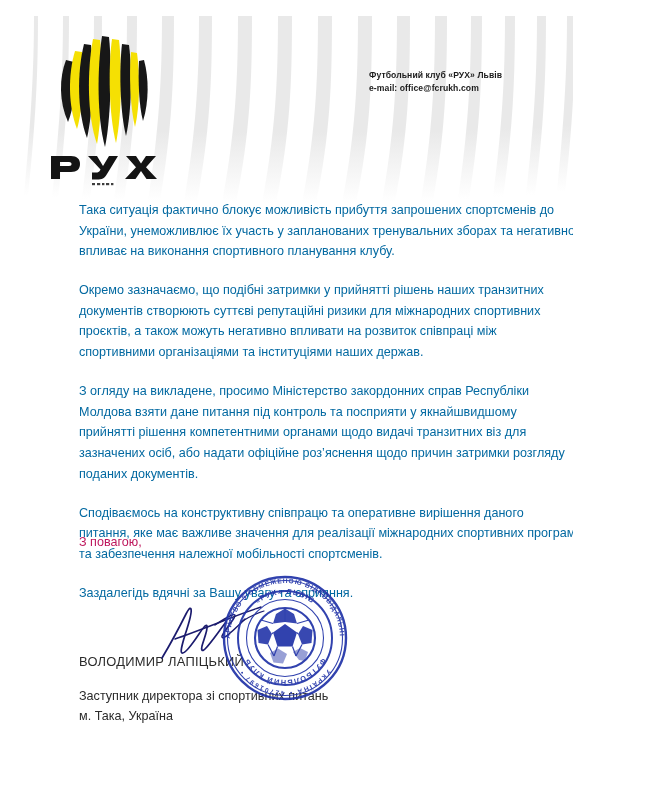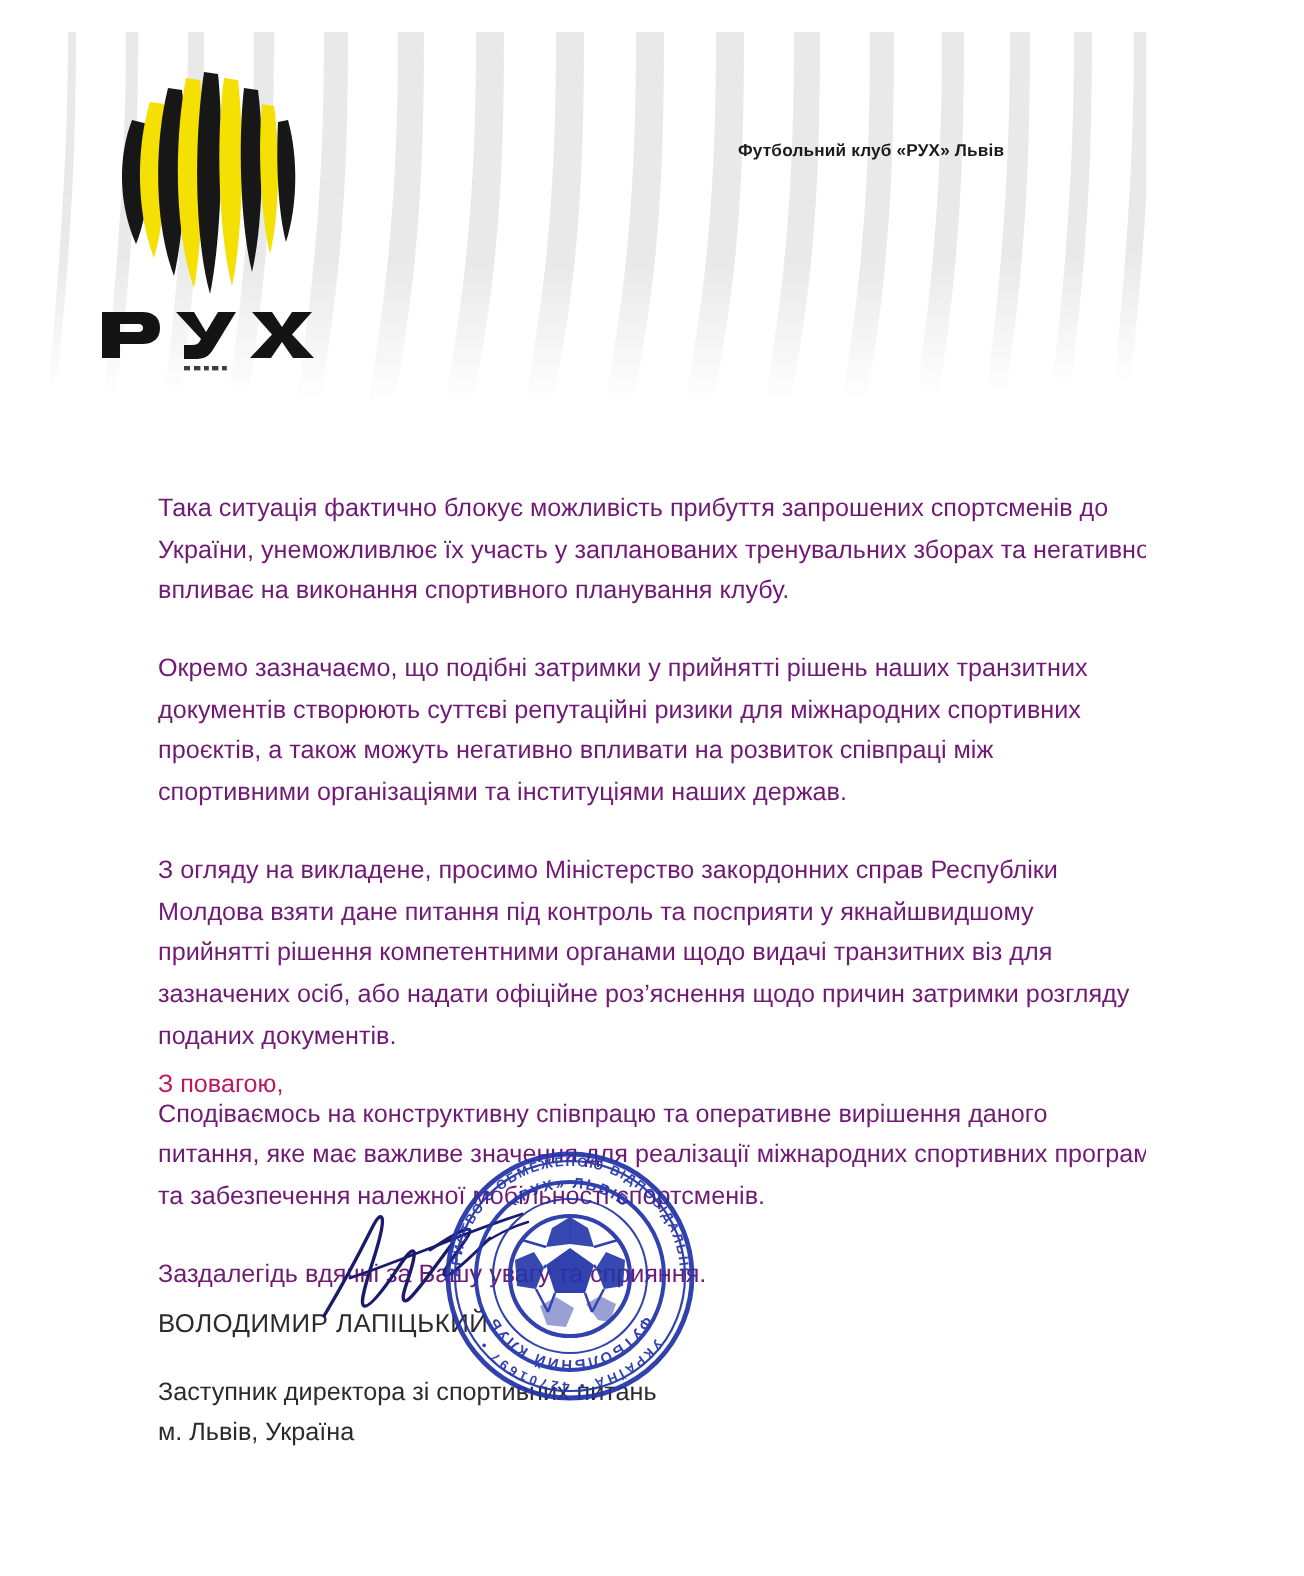--- a/index.html
+++ b/index.html
@@ -74,23 +74,22 @@
 
   
   #letter-body {
     position: absolute;
     left: 79px;
     top: 200px;
     width: 497px;
     z-index: 3;
     font-size: 12.6px;
     line-height: 20.6px;
-    color: #701a75;
+    color: #0369a1;
     text-align: left;
-    margin-top: 44px;
   }
   .paragraph {
     margin: 0 0 18.5px 0;
   }
   .paragraph:last-child { margin-bottom: 0; }
 
   
   #closing {
     position: absolute;
     left: 79px;
@@ -230,20 +229,21 @@
           <rect x="55" y="31" width="2.4" height="2.2"></rect>
           <rect x="59" y="31" width="3.2" height="2.2"></rect>
           <rect x="64" y="31" width="2.4" height="2.2"></rect>
         </g>
       </g>
     </svg>
   </div>
 
   <div id="letterhead">
     <div>Футбольний клуб «РУХ» Львів</div>
+    <div>e-mail: office@fcrukh.com</div>
   </div>
 
   <div id="letter-body">
     <p class="paragraph">Така ситуація фактично блокує можливість прибуття запрошених спортсменів до України, унеможливлює їх участь у запланованих тренувальних зборах та негативно впливає на виконання спортивного планування клубу.</p>
     <p class="paragraph">Окремо зазначаємо, що подібні затримки у прийнятті рішень наших транзитних документів створюють суттєві репутаційні ризики для міжнародних спортивних проєктів, а також можуть негативно впливати на розвиток співпраці між спортивними організаціями та інституціями наших держав.</p>
     <p class="paragraph">З огляду на викладене, просимо Міністерство закордонних справ Республіки Молдова взяти дане питання під контроль та посприяти у якнайшвидшому прийнятті рішення компетентними органами щодо видачі транзитних віз для зазначених осіб, або надати офіційне роз’яснення щодо причин затримки розгляду поданих документів.</p>
     <p class="paragraph">Сподіваємось на конструктивну співпрацю та оперативне вирішення даного питання, яке має важливе значення для реалізації міжнародних спортивних програм та забезпечення належної мобільності спортсменів.</p>
     <p class="paragraph">Заздалегідь вдячні за Вашу увагу та сприяння.</p>
   </div>
 
@@ -315,17 +315,17 @@
           <path d="M47 70.5 L53 82"></path>
           <path d="M81 70.5 L75 82"></path>
         </g>
       </g>
     </svg>
 
     <div id="signer-name">ВОЛОДИМИР ЛАПІЦЬКИЙ</div>
 
     <div id="signer-details">
       <div>Заступник директора зі спортивних питань</div>
-      <div>м. Львів, Україна</div>
+      <div>м. Така, Україна</div>
     </div>
   </div>
 
 </div>
 
 </body></html>

